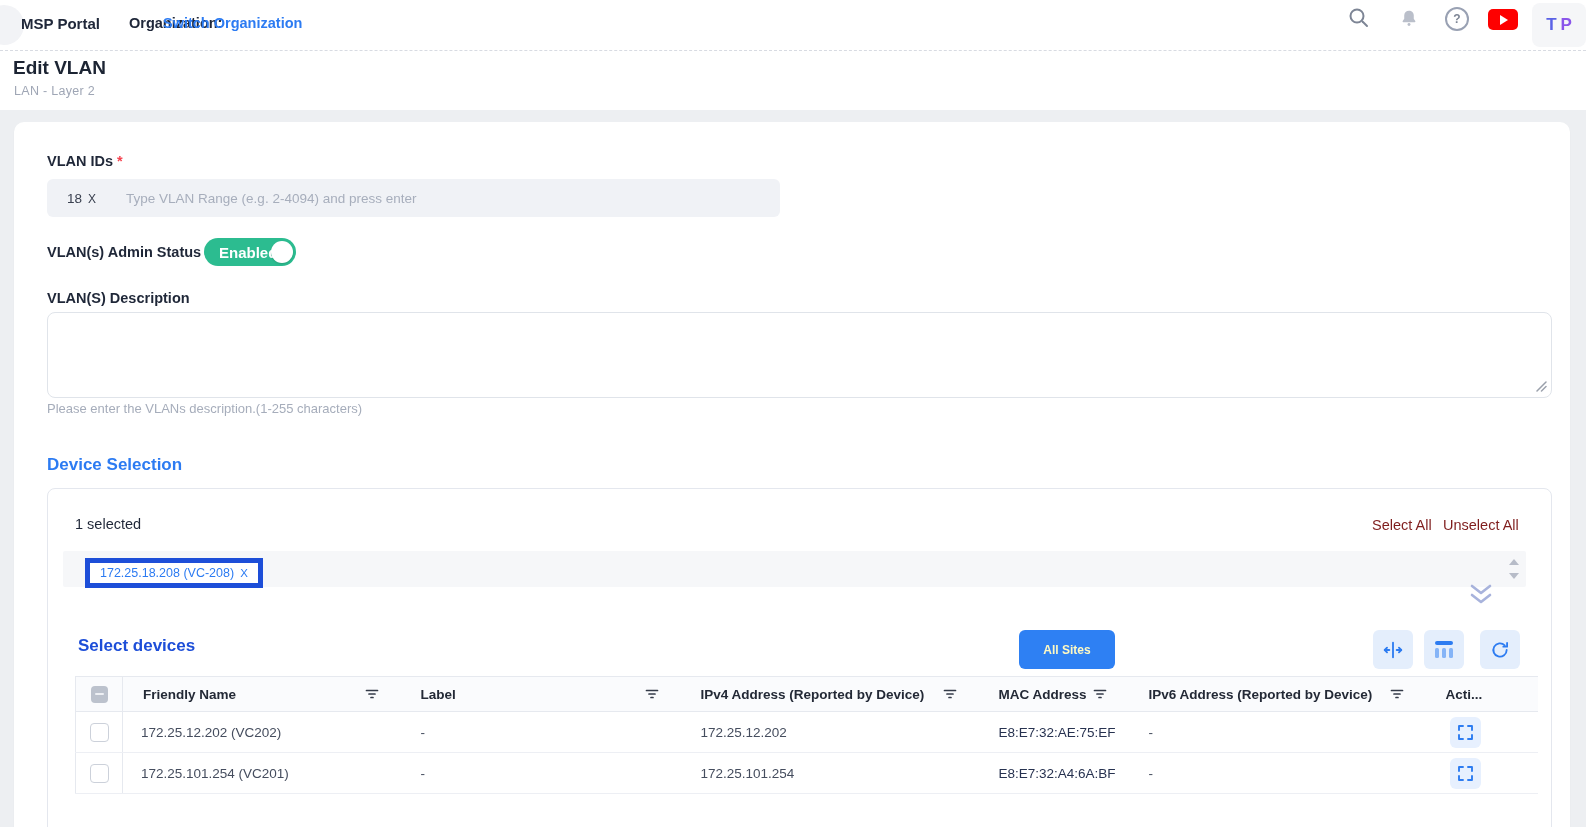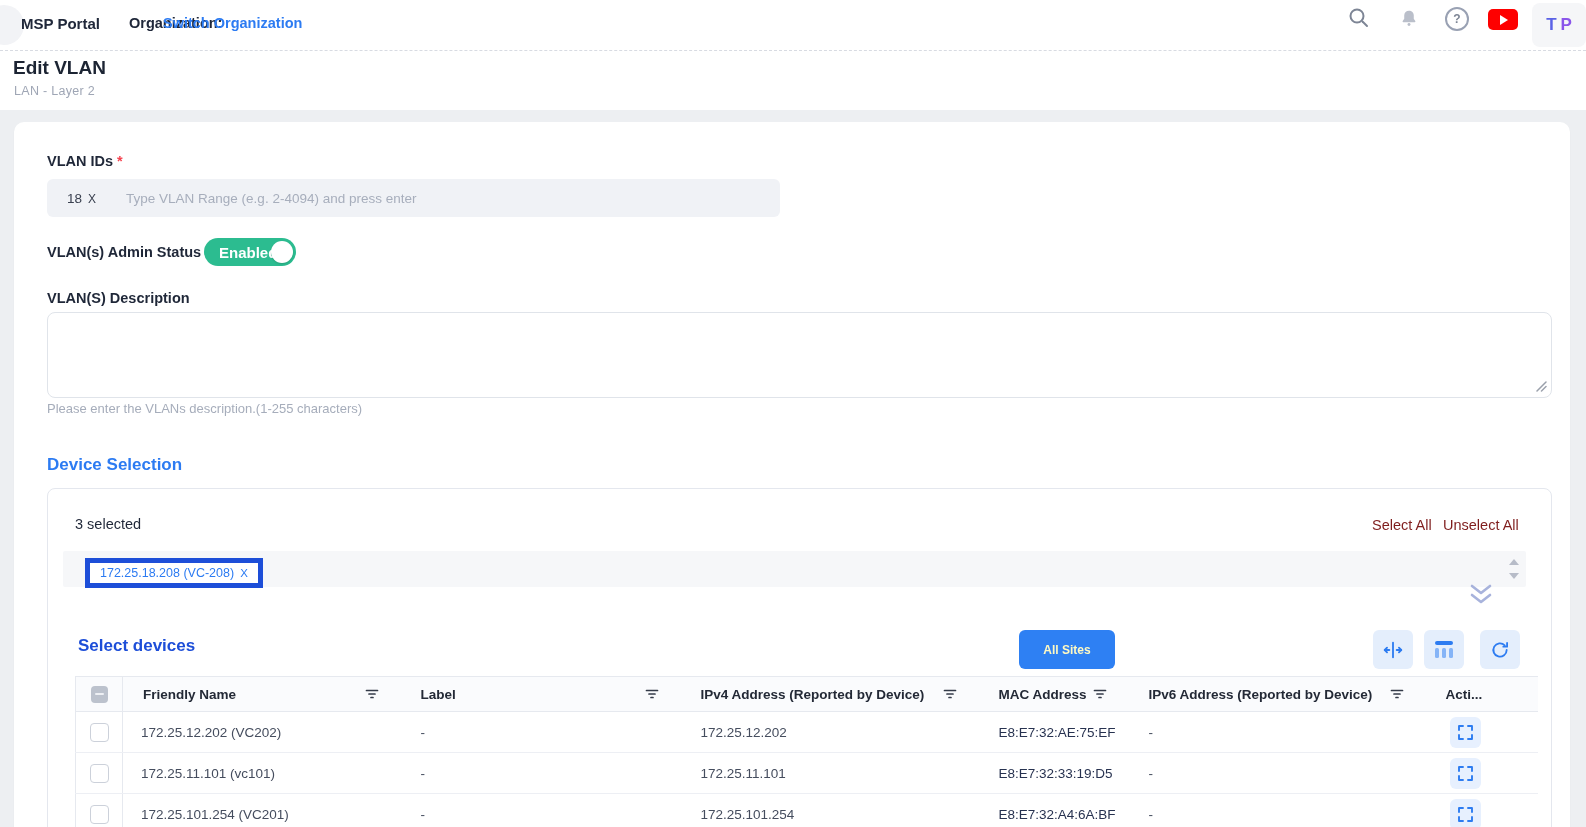--- a/index.html
+++ b/index.html
@@ -169,21 +169,21 @@
     <svg class="resize-handle" width="11" height="11" viewBox="0 0 11 11" stroke="#9aa0ab" stroke-width="1.5" stroke-linecap="round">
       <line x1="1" y1="10" x2="10" y2="1"></line>
         <line x1="5.5" y1="10" x2="10" y2="5.5"></line>
     </svg>
   </div>
   <span class="abs desc-help">Please enter the VLANs description.(1-255 characters)</span>
 
   <span class="abs section-title">Device Selection</span>
   <div class="abs panel"></div>
 
-  <span class="abs selected-count">3 selected</span>
+  <span class="abs selected-count">1 selected</span>
   <span class="abs link select-all">Select All</span>
   <span class="abs link unselect-all">Unselect All</span>
 
   <div class="abs chip-strip">
     <div class="chip">
       <span>172.25.18.208 (VC-208)</span>
       <span class="x">X</span>
     </div>
     <div class="tri-up"></div>
     <div class="tri-down"></div>
@@ -315,40 +315,20 @@
                   <path d="M14 10v4h-4"></path>
                   <path d="M5 14H1v-4"></path>
                 </svg>
           </button>
             </td>
         </tr>
         <tr>
           <td class="cb-col">
               <div class="cb"></div>
             </td>
-          <td style="padding-left:18px">172.25.11.101 (vc101)</td>
-          <td>-</td>
-          <td>172.25.11.101</td>
-          <td class="mac">E8:E7:32:33:19:D5</td>
-          <td>-</td>
-          <td>
-              <button class="action-btn">
-            <svg width="15" height="15" viewBox="0 0 15 15" fill="none" stroke="#2d7cf1" stroke-width="1.9" stroke-linecap="round" stroke-linejoin="round">
-                  <path d="M1 5V1h4"></path>
-                  <path d="M10 1h4v4"></path>
-                  <path d="M14 10v4h-4"></path>
-                  <path d="M5 14H1v-4"></path>
-                </svg>
-          </button>
-            </td>
-        </tr>
-        <tr>
-          <td class="cb-col">
-              <div class="cb"></div>
-            </td>
           <td style="padding-left:18px">172.25.101.254 (VC201)</td>
           <td>-</td>
           <td>172.25.101.254</td>
           <td class="mac">E8:E7:32:A4:6A:BF</td>
           <td>-</td>
           <td>
               <button class="action-btn">
             <svg width="15" height="15" viewBox="0 0 15 15" fill="none" stroke="#2d7cf1" stroke-width="1.9" stroke-linecap="round" stroke-linejoin="round">
                   <path d="M1 5V1h4"></path>
                   <path d="M10 1h4v4"></path>

